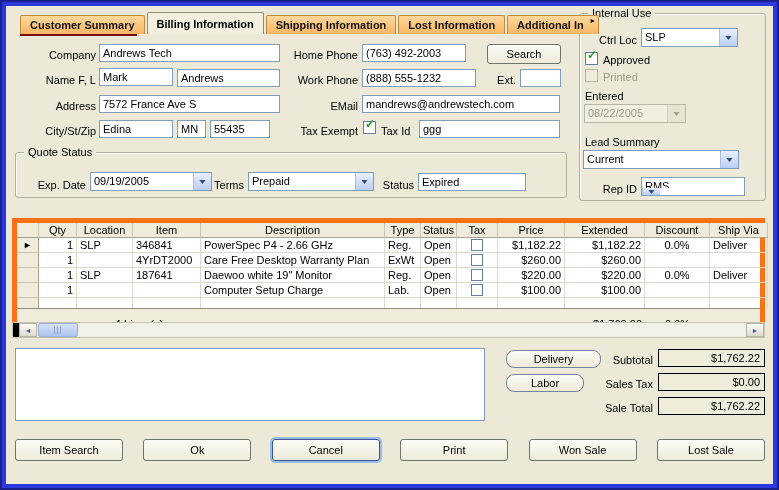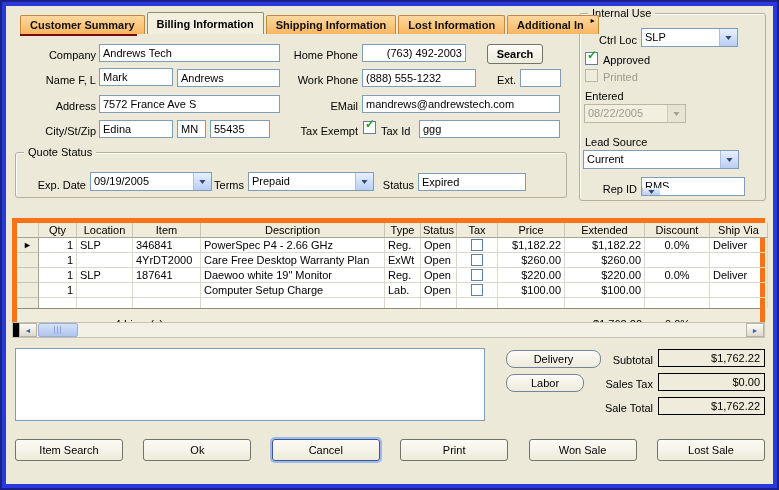--- a/index.html
+++ b/index.html
@@ -97,22 +97,22 @@
   <input class="fld" style="left: 99px; top: 68px; width: 74px;" value="Mark">
   <input class="fld" style="left: 177px; top: 69px; width: 103px;" value="Andrews">
   <div class="lbl" style="left:8px;top:97px;width:88px;">Address</div>
   <input class="fld" style="left: 99px; top: 95px; width: 181px;" value="7572 France Ave S">
   <div class="lbl" style="left:8px;top:122px;width:88px;">City/St/Zip</div>
   <input class="fld" style="left: 99px; top: 120px; width: 74px;" value="Edina">
   <input class="fld" style="left: 177px; top: 120px; width: 29px;" value="MN">
   <input class="fld" style="left: 210px; top: 120px; width: 60px;" value="55435">
 
   <div class="lbl" style="left:288px;top:46px;width:70px;">Home Phone</div>
-  <input class="fld" style="left: 362px; top: 44px; width: 104px; text-align: right;" value="(763) 492-2003">
-  <div class="btn-std" style="left:487px;top:44px;width:56px;height:20px;line-height:18px;font-weight:bold;">Search</div>
+  <input class="fld" style="left: 362px; top: 44px; width: 104px;" value="(763) 492-2003">
+  <div class="btn-std" style="left:487px;top:44px;width:74px;height:20px;line-height:18px;">Search</div>
   <div class="lbl" style="left:288px;top:71px;width:70px;">Work Phone</div>
   <input class="fld" style="left: 362px; top: 69px; width: 114px;" value="(888) 555-1232">
   <div class="lbl" style="left:490px;top:71px;width:26px;">Ext.</div>
   <input class="fld" style="left: 520px; top: 69px; width: 41px;" value="">
   <div class="lbl" style="left:288px;top:97px;width:70px;">EMail</div>
   <input class="fld" style="left: 362px; top: 95px; width: 198px;" value="mandrews@andrewstech.com">
   <div class="lbl" style="left:288px;top:122px;width:70px;">Tax Exempt</div>
   <div class="chk" style="left:363px;top:121px;">
     <span class="check">✓</span>
   </div>
@@ -135,21 +135,21 @@
   <div class="lbl lbl-l" style="left:603px;top:51px;width:70px;">Approved</div>
   <div class="chk disabled" style="left:585px;top:69px;"></div>
   <div class="lbl lbl-l dis" style="left:603px;top:68px;width:70px;">Printed</div>
   <div class="lbl lbl-l" style="left:585px;top:87px;width:80px;">Entered</div>
   <div class="cmb disabled" style="left:584px;top:104px;width:102px;">
     <span class="txt">08/22/2005</span>
     <span class="cbtn">
         <i>▼</i>
       </span>
   </div>
-  <div class="lbl lbl-l" style="left:585px;top:133px;width:90px;">Lead Source</div>
+  <div class="lbl lbl-l" style="left:585px;top:133px;width:90px;">Lead Summary</div>
   <div class="cmb" style="left:583px;top:150px;width:156px;">
     <span class="txt">Current</span>
     <span class="cbtn">
         <i>▼</i>
       </span>
   </div>
   <div class="lbl" style="left:585px;top:180px;width:52px;">Rep ID</div>
   <div class="cmb" style="left:641px;top:177px;width:104px;flex-direction:column;">
     <span class="txt">RMS</span>
     <span class="cbtn">

